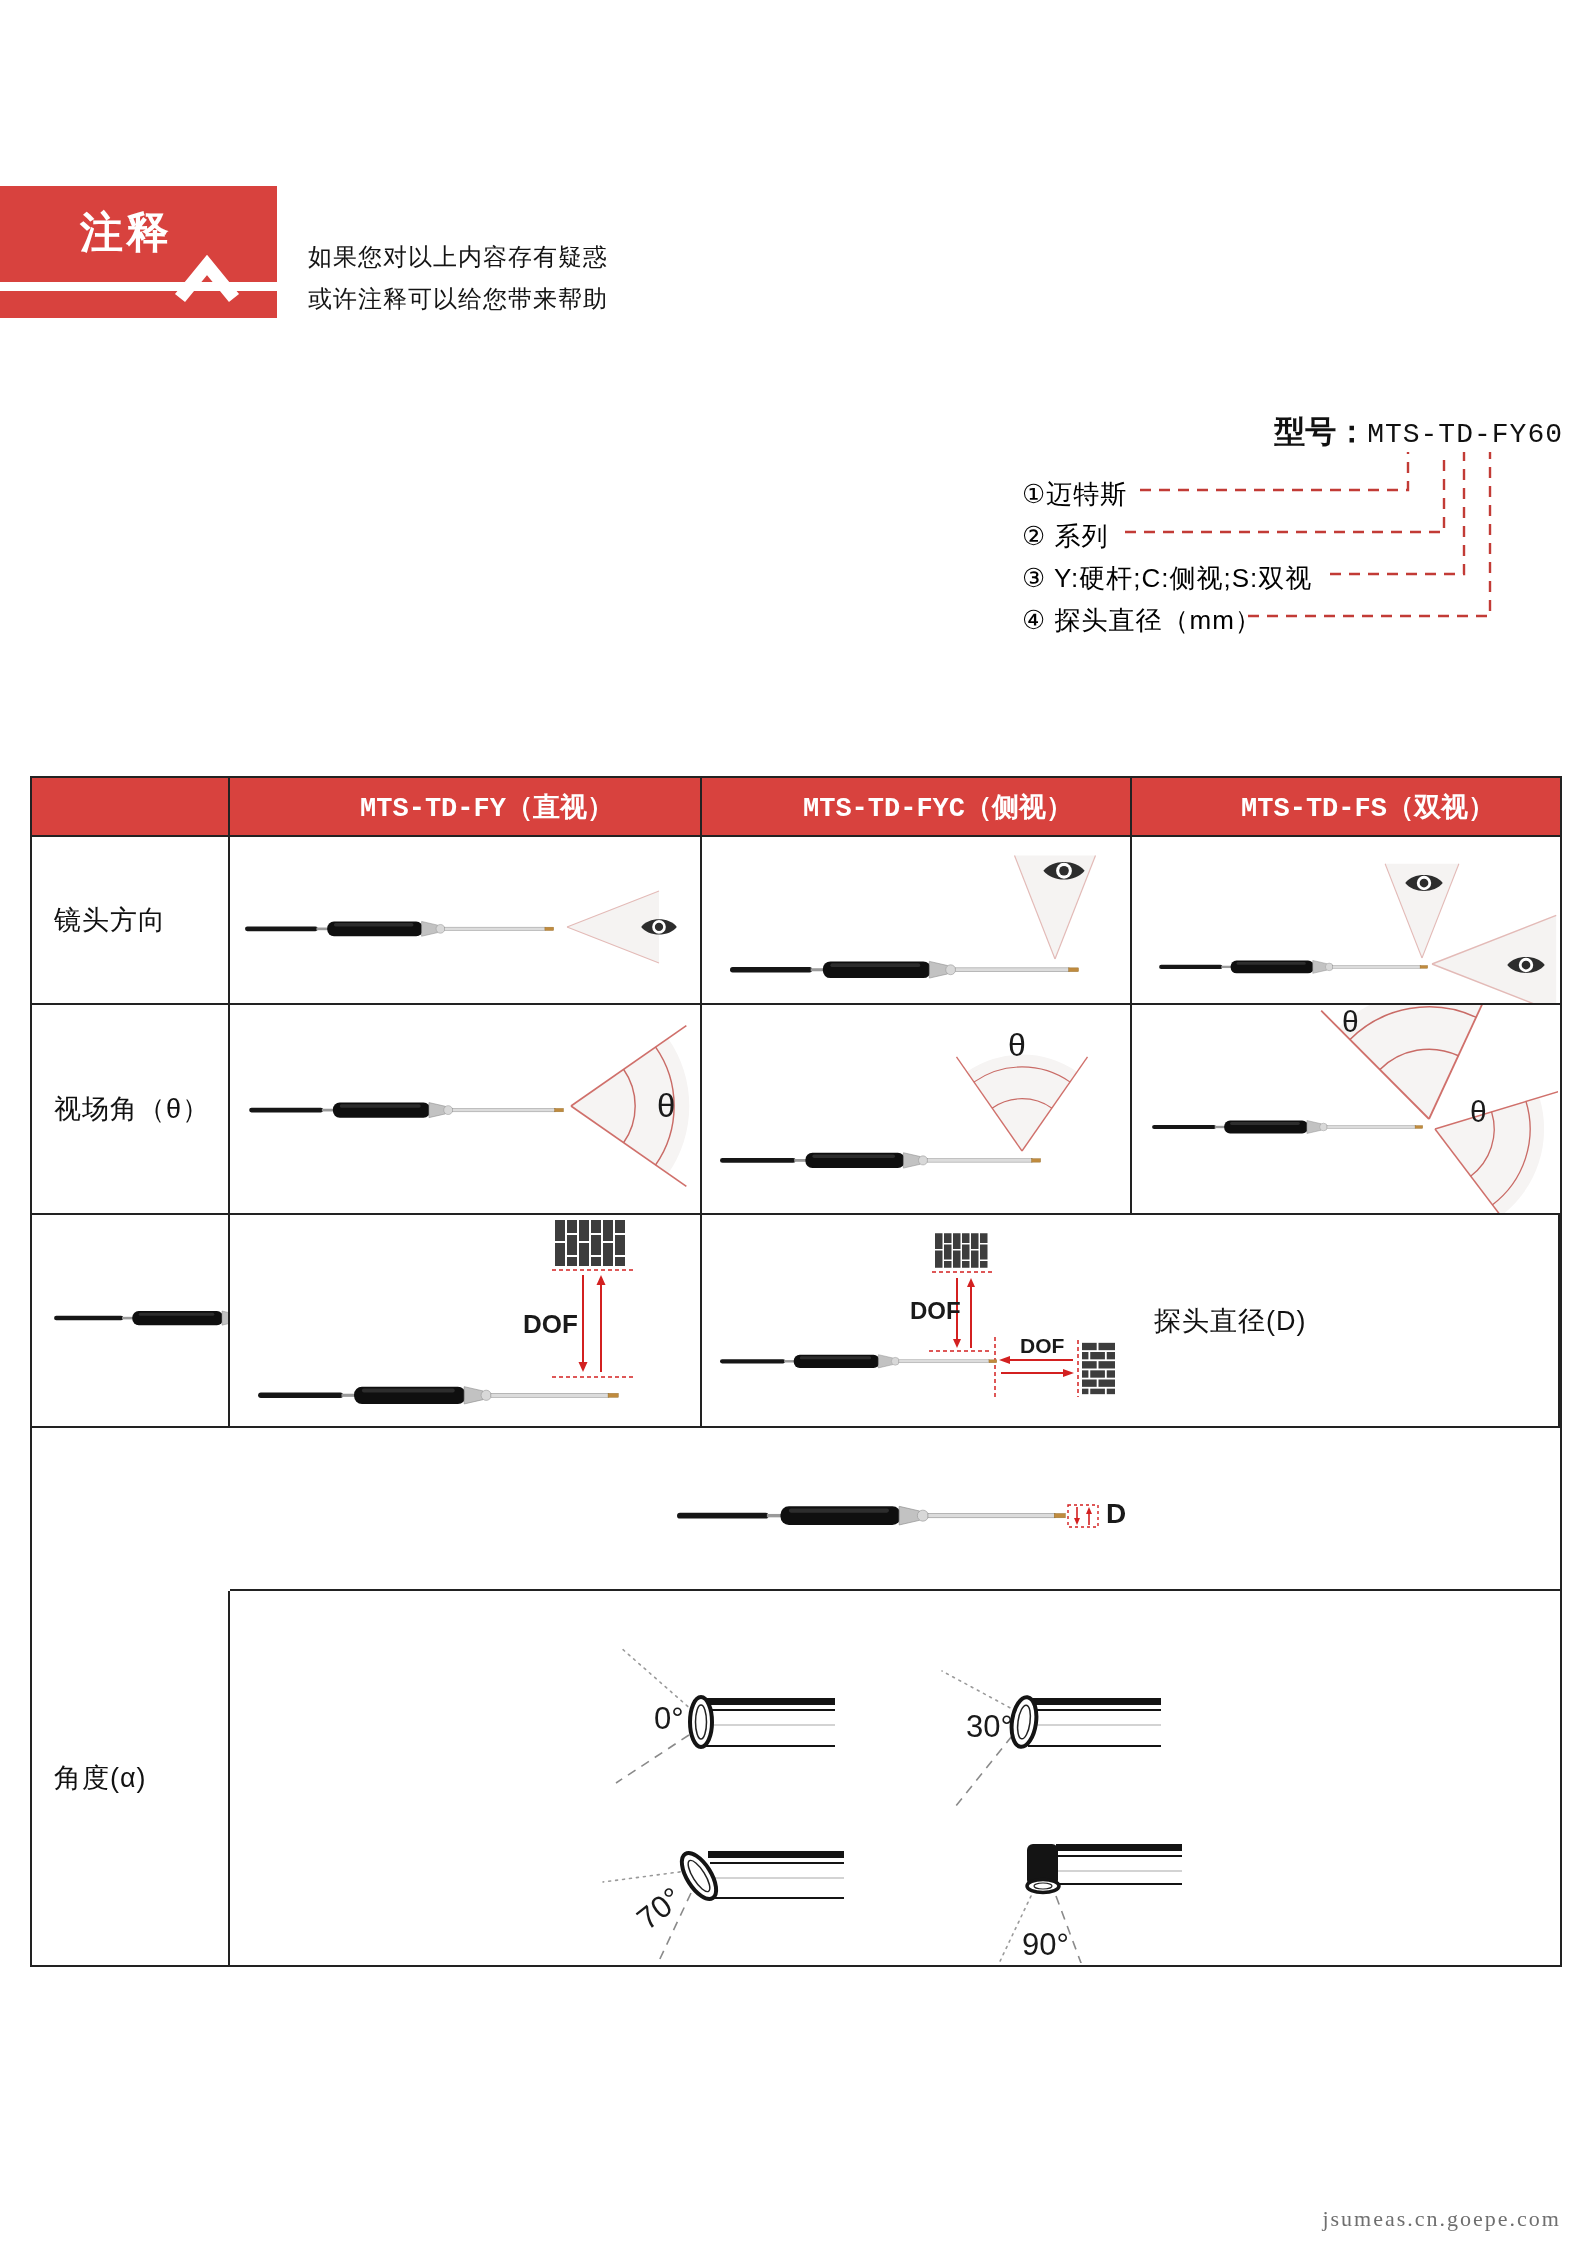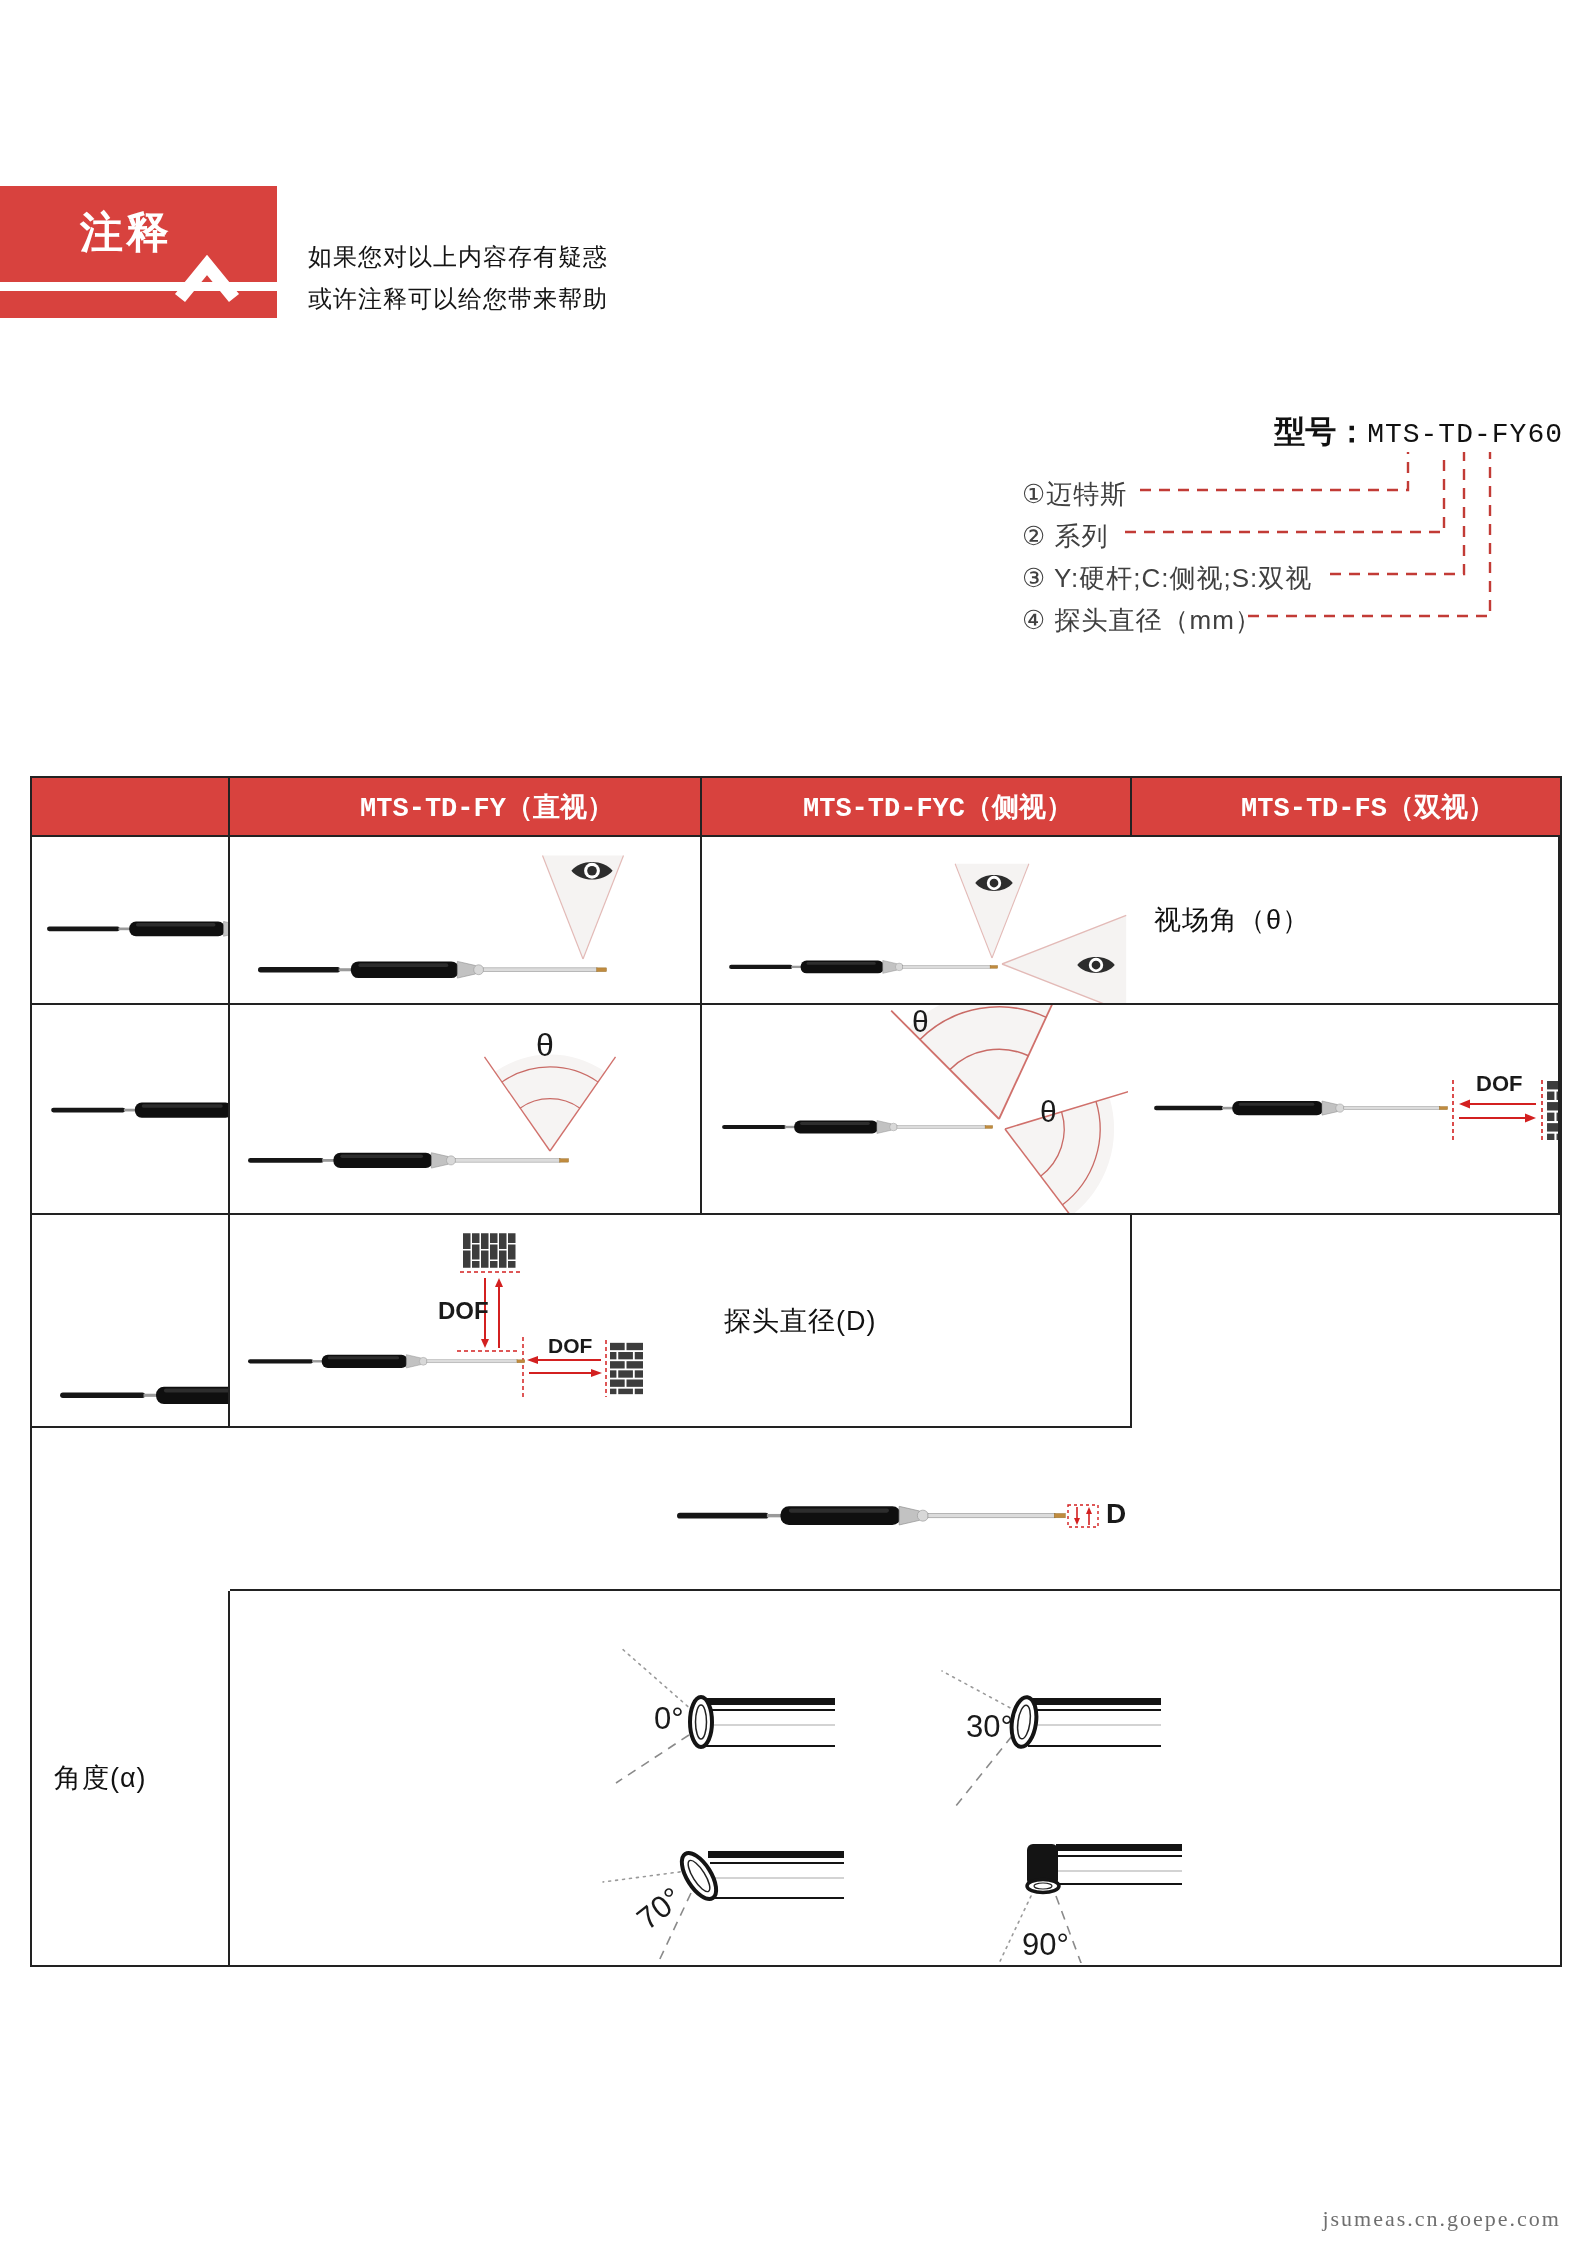--- a/index.html
+++ b/index.html
@@ -11,21 +11,21 @@
   .banner-title{position:absolute;left:80px;top:18px;color:#fff;font-size:43px;font-weight:bold;letter-spacing:3px;}
   .banner-deco{position:absolute;left:0;top:0;}
 
   .intro{position:absolute;left:308px;top:236px;font-size:24px;line-height:42px;color:#141414;letter-spacing:1px;}
 
   
   .model-title{position:absolute;top:411px;right:24px;white-space:nowrap;}
   .model-prefix{font-size:31px;font-weight:bold;color:#111;vertical-align:baseline;}
   .model-code{font-size:28px;font-weight:normal;color:#111;letter-spacing:1px;
               font-family:"Liberation Mono","DejaVu Sans Mono",monospace;}
-  .callout{position:absolute;color:#404040;font-size:26px;white-space:pre;letter-spacing:1px;}
+  .callout{position:absolute;color:#000000;font-size:26px;white-space:pre;letter-spacing:1px;}
   .callout-lines{position:absolute;left:0;top:0;pointer-events:none;}
 
   
   .spec-table{position:absolute;left:30px;top:776px;width:1528px;height:1187px;
               display:grid;grid-template-columns:198px 472px 430px 428px;
               grid-template-rows:59px 168px 210px 213px 163px 374px;
               border:2px solid #222;box-sizing:content-box;}
   .cell{position:relative;overflow:hidden;background:#fff;}
   .br{border-right:2px solid #222;}
   .bb{border-bottom:2px solid #222;padding-left:44px;}
@@ -143,20 +143,21 @@
   <div class="callout" style="left:1022px;top:561px"><span>③</span><span> Y:硬杆;C:侧视;S:双视</span></div>
   <div class="callout" style="left:1022px;top:603px"><span>④</span><span> 探头直径（mm）</span></div>
 
   <div class="spec-table">
 
     <div class="cell hd br bb"></div>
     <div class="cell hd br bb">MTS-TD-FY（直视）</div>
     <div class="cell hd br bb">MTS-TD-FYC（侧视）</div>
     <div class="cell hd bb">MTS-TD-FS（双视）</div>
 
+    <div class="cell rowlab br bb">镜头方向</div>
     <div class="cell br bb">
       <svg class="fig" width="470" height="166" viewBox="0 0 470 166">
         <use href="#cone" transform="translate(337,90) scale(0.8)"></use>
         <use href="#probe" x="15" y="77" width="310" height="29.7"></use>
         <use href="#eye" x="410" y="78" width="38" height="23.75"></use>
       </svg>
     </div>
     <div class="cell br bb">
       <svg class="fig" width="428" height="166" viewBox="0 0 428 166">
         <use href="#cone" transform="translate(353,122) rotate(-90) scale(0.9)"></use>

